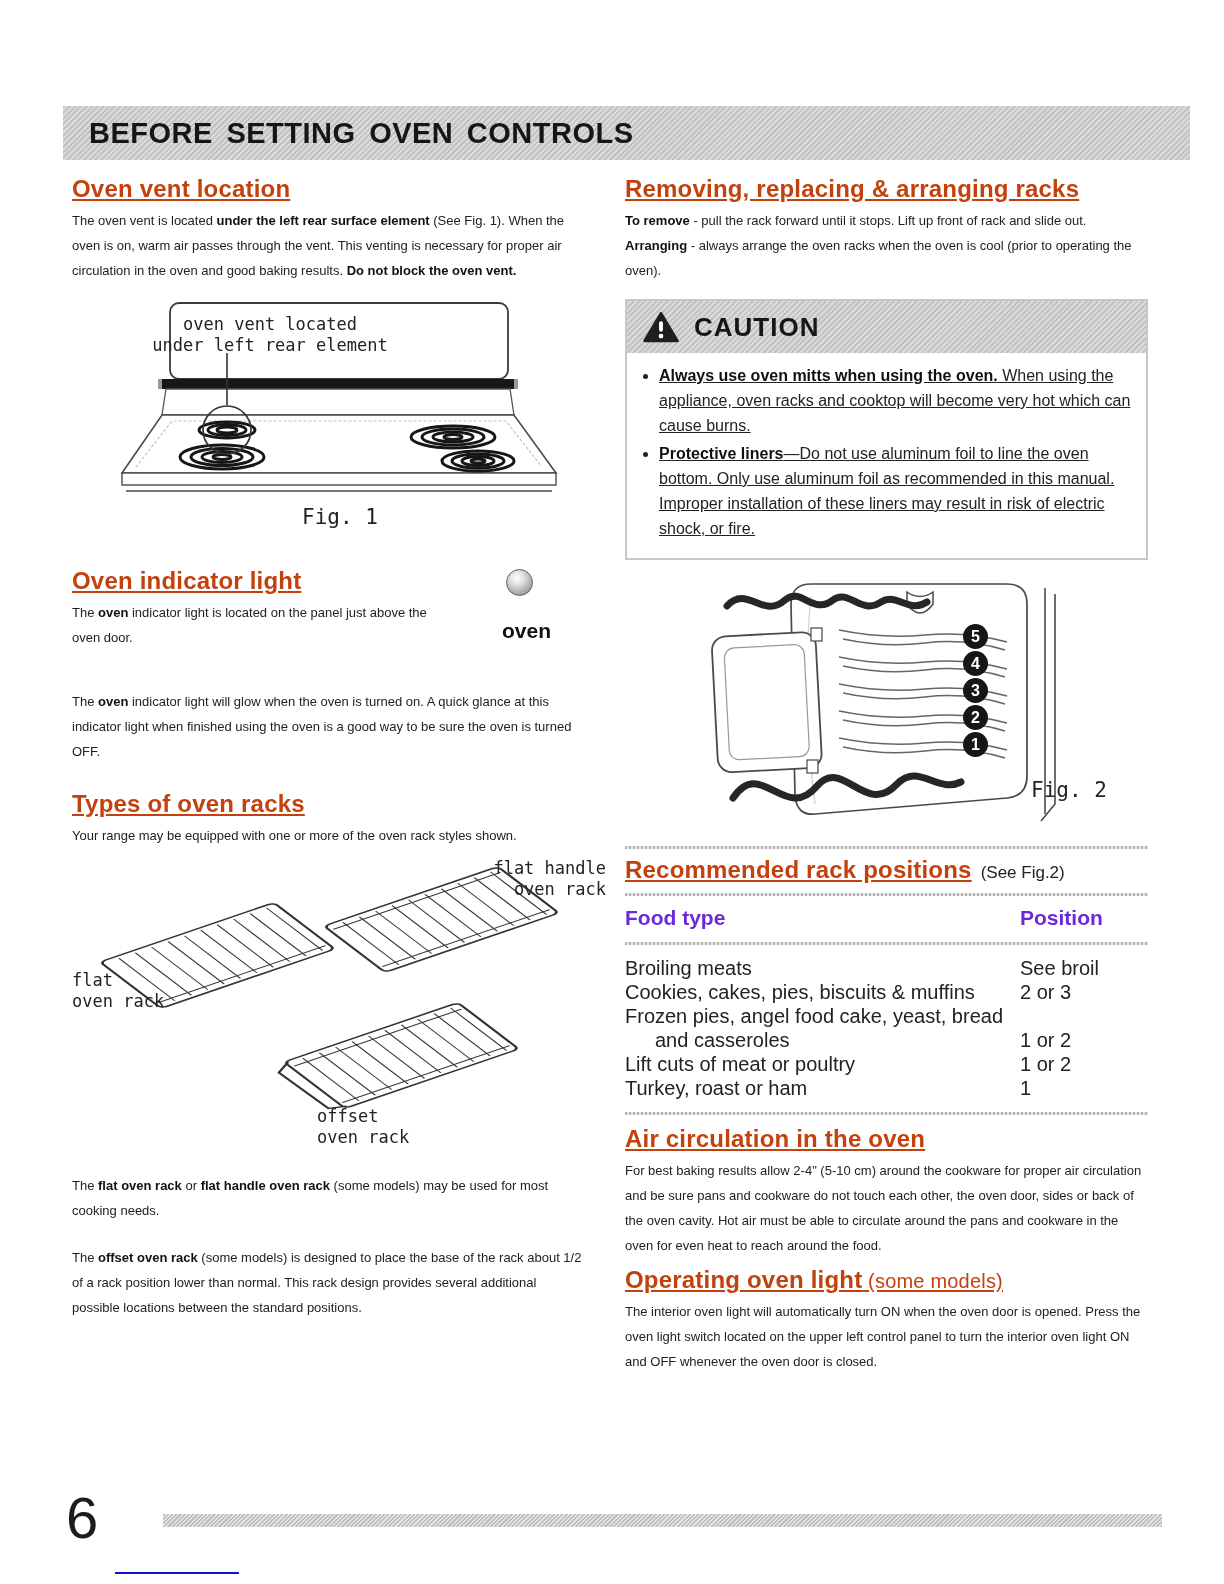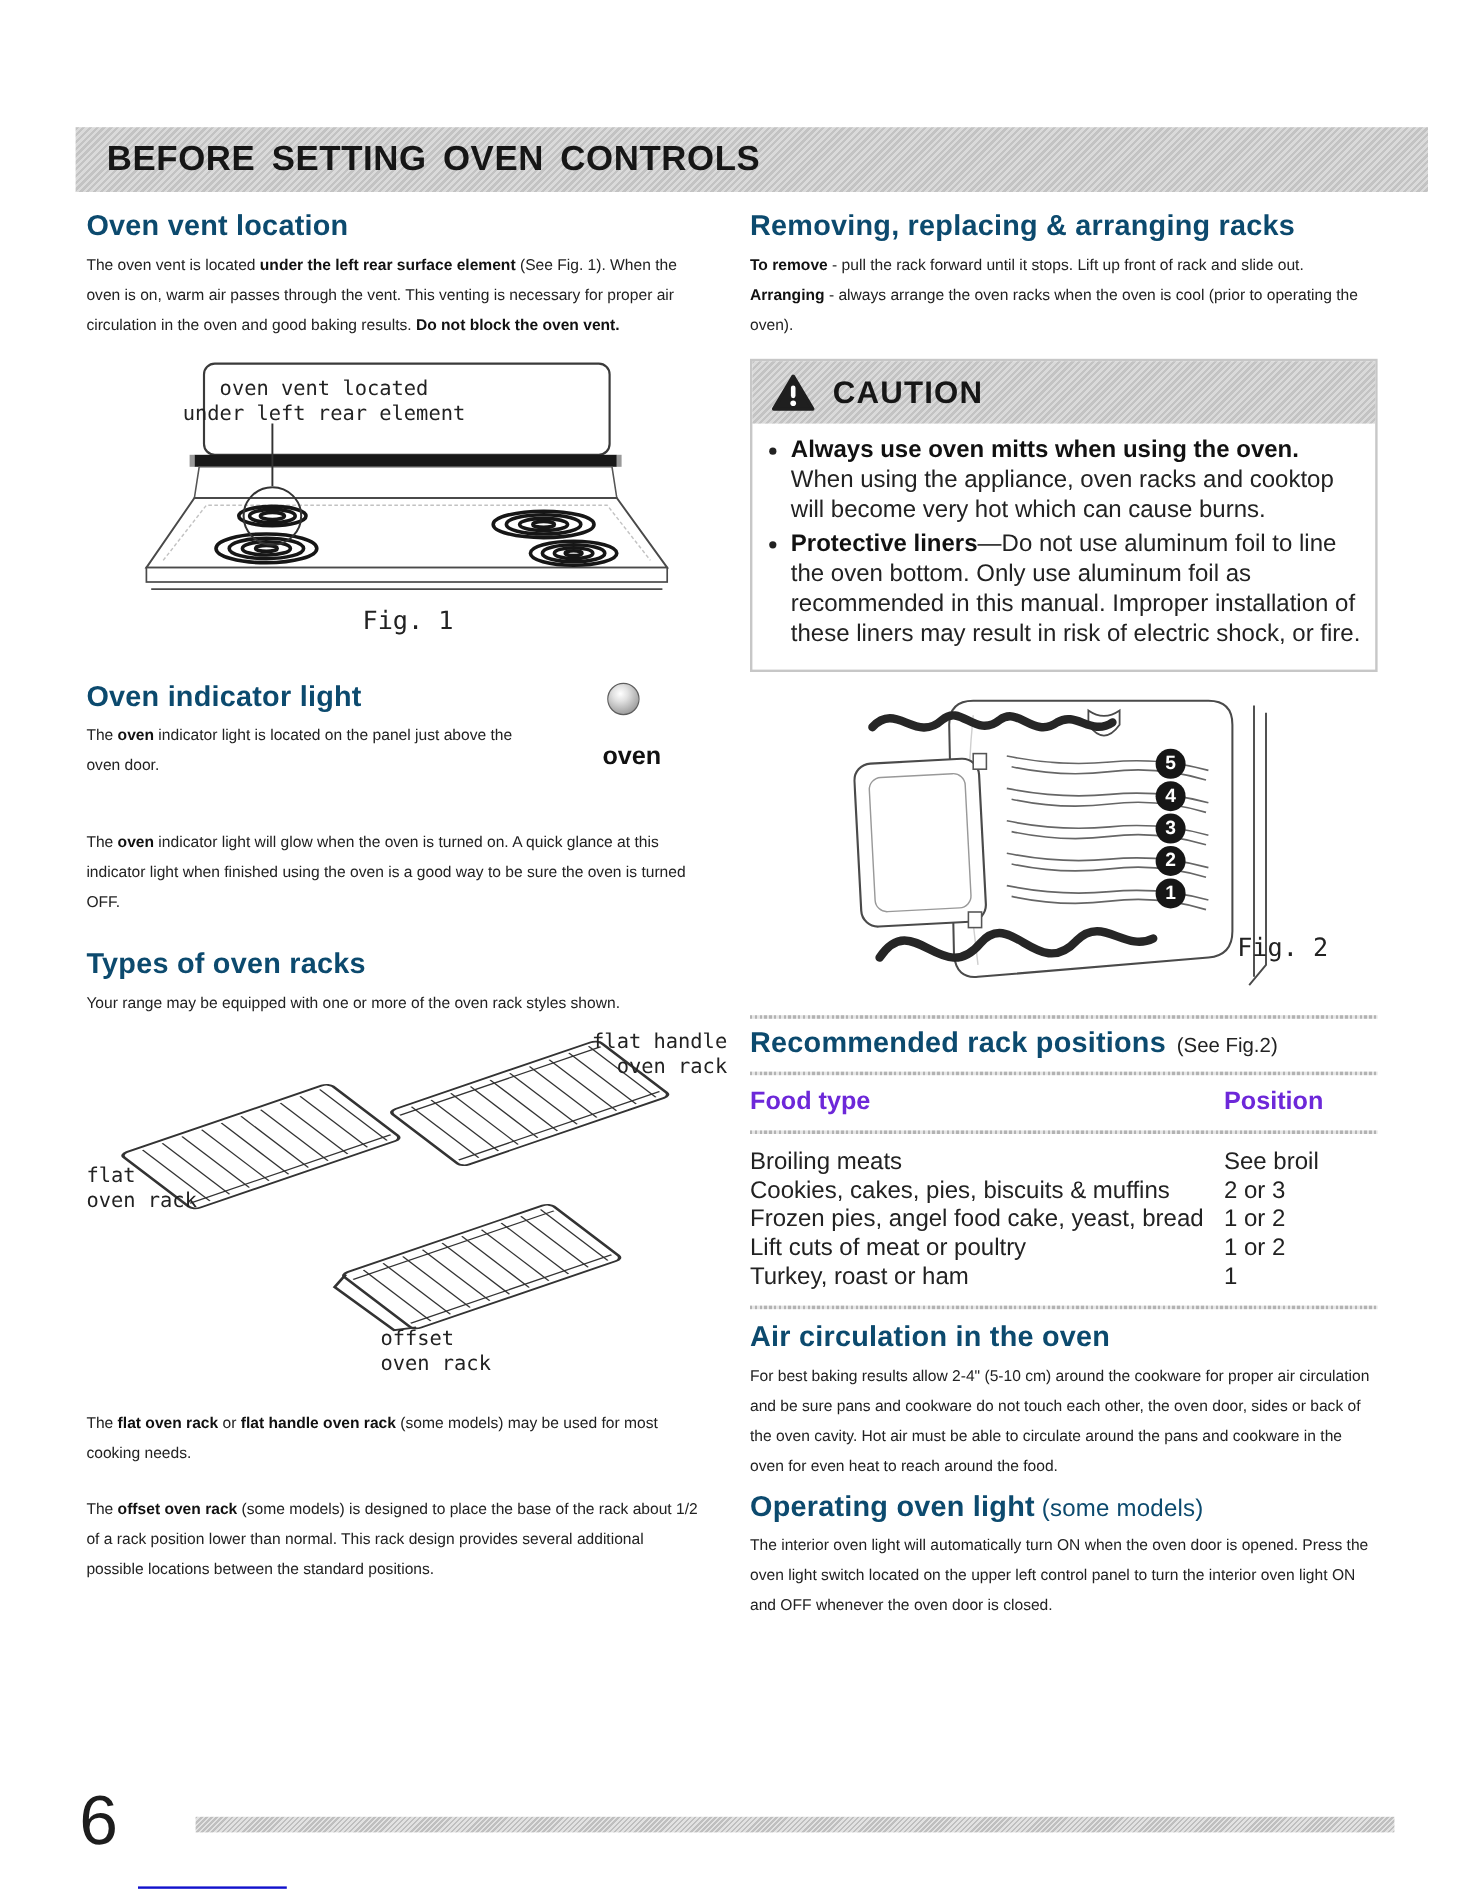--- a/index.html
+++ b/index.html
@@ -11,21 +11,21 @@
     background:repeating-linear-gradient(135deg,#c3c3c3 0px,#c3c3c3 2px,#dadada 2px,#dadada 4px);
     display:flex;align-items:center;}
   .main-header .title{font-size:29px;font-weight:bold;color:#161616;padding-left:26px;
     letter-spacing:.5px;word-spacing:5px;}
 
   
   .col{position:absolute;top:175px;}
   .col-left{left:72px;width:512px;}
   .col-right{left:625px;width:523px;}
 
-  h2{font-size:24px;font-weight:bold;margin:0 0 5px 0;color:#0c4a6e;letter-spacing:.2px;}
+  h2{font-size:24px;font-weight:bold;margin:0 0 5px 0;color:#c2410c;letter-spacing:.2px;text-decoration:underline;}
   p{font-size:13px;line-height:25px;margin:0;color:#222;}
   p strong, li strong{color:#111;}
   .note{font-weight:normal;font-size:17px;letter-spacing:0;}
   .note-lg{font-weight:normal;font-size:20px;}
 
   
   .figlabel{font-family:"DejaVu Sans Mono","Liberation Mono",monospace;font-size:17px;
     line-height:21px;color:#222;}
   .figcaption{font-family:"DejaVu Sans Mono","Liberation Mono",monospace;font-size:21px;color:#222;}
 
@@ -47,21 +47,21 @@
   .lbl-flat{position:absolute;left:0px;top:116px;}
   .lbl-offset{position:absolute;left:245px;top:252px;}
 
   
   .caution{margin-top:16px;border:2px solid #c7c7c7;}
   .caution-head{height:52px;display:flex;align-items:center;gap:15px;padding-left:16px;
     background:repeating-linear-gradient(135deg,#c3c3c3 0px,#c3c3c3 2px,#dadada 2px,#dadada 4px);}
   .caution-title{font-size:26px;font-weight:bold;letter-spacing:1px;color:#161616;}
   .caution-body{padding:10px 12px 14px 8px;}
   .caution-body ul{margin:0;padding-left:24px;list-style:disc;}
-  .caution-body li{font-size:20px;line-height:25px;margin-bottom:3px;color:#222;}
+  .caution-body li{font-size:16px;line-height:25px;margin-bottom:3px;color:#222;text-decoration:underline;}
 
   
   .fig2{position:relative;width:430px;height:252px;margin:16px 0 0 86px;}
   .badge{position:absolute;width:25px;height:25px;border-radius:50%;background:#161616;color:#fff;
     font-size:16px;font-weight:bold;display:flex;align-items:center;justify-content:center;}
   .fig2 .caption{position:absolute;left:320px;top:202px;}
 
   
   .rule{height:3px;background:repeating-linear-gradient(90deg,#b3b3b3 0 2px,#e6e6e6 2px 4px);}
   .tbl-heading{display:flex;align-items:baseline;margin:7px 0 9px 0;}
@@ -300,20 +300,21 @@
           <div class="t-food">Broiling meats</div>
             <div class="t-pos">See broil</div>
         </div>
         <div class="t-row">
           <div class="t-food">Cookies, cakes, pies, biscuits &amp; muffins</div>
             <div class="t-pos">2 or 3</div>
         </div>
         <div class="t-row">
           <div class="t-food">
               <div>Frozen pies, angel food cake, yeast, bread</div>
+              <div class="wrap2">and casseroles</div>
             </div>
           <div class="t-pos">1 or 2</div>
         </div>
         <div class="t-row">
           <div class="t-food">Lift cuts of meat or poultry</div>
             <div class="t-pos">1 or 2</div>
         </div>
         <div class="t-row">
           <div class="t-food">Turkey, roast or ham</div>
             <div class="t-pos">1</div>

